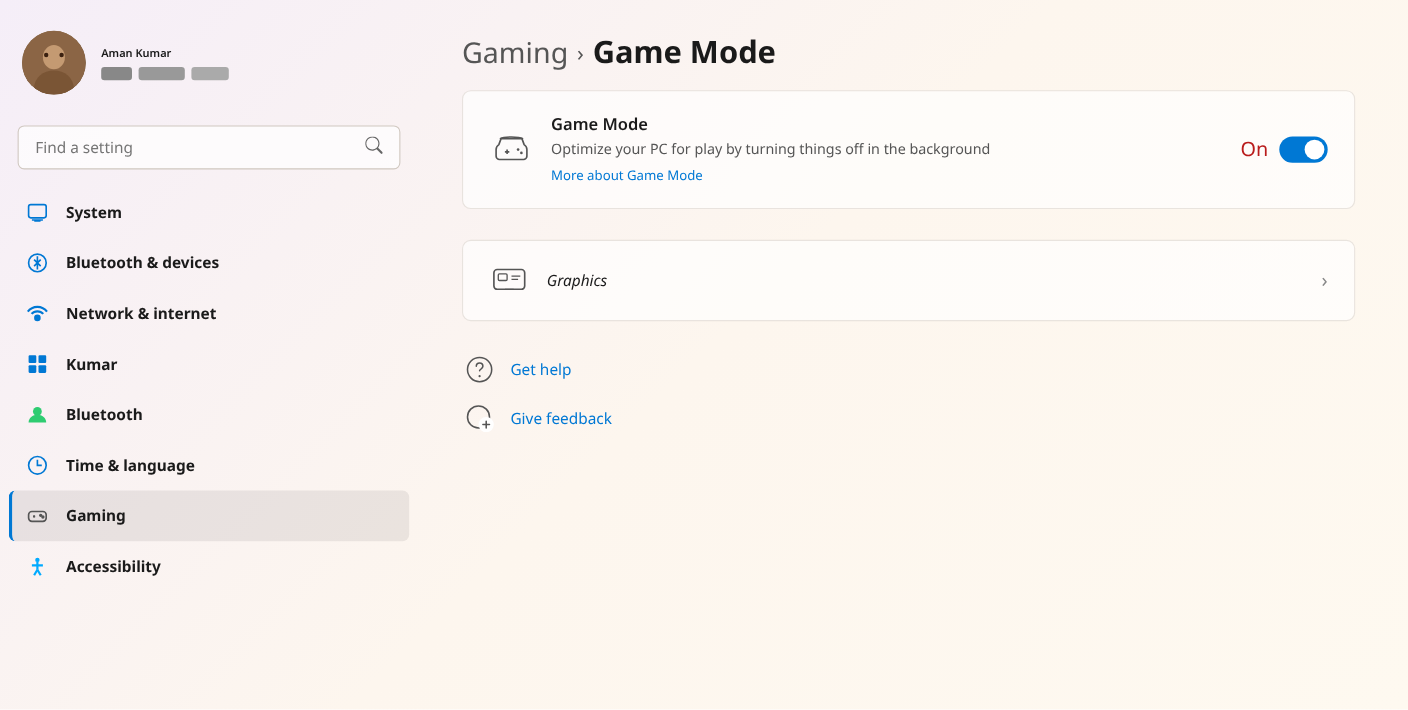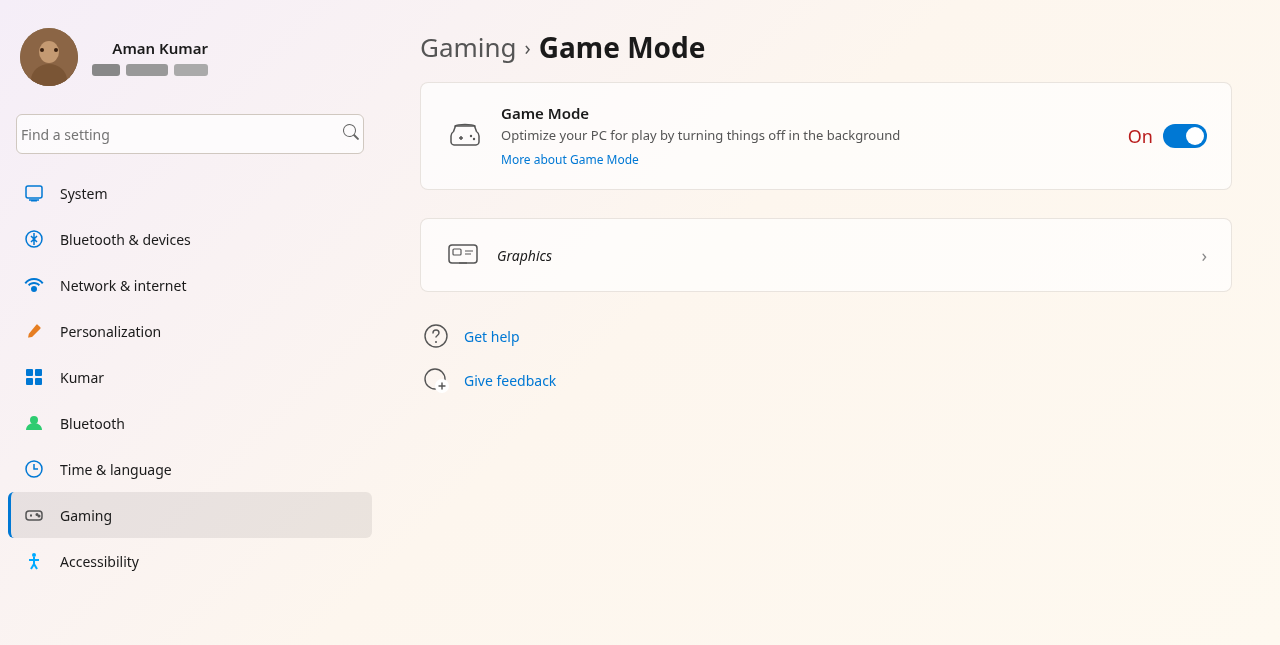--- a/index.html
+++ b/index.html
@@ -47,24 +47,23 @@
       position: relative;
     }
 
     .user-info {
       display: flex;
       flex-direction: column;
       gap: 6px;
     }
 
     .user-name {
-      font-size: 15px;
+      font-size: 10px;
       font-weight: 600;
       color: #1a1a1a;
-      text-align: right;
     }
 
     .user-details {
       display: flex;
       gap: 6px;
     }
 
     .user-detail-block {
       height: 12px;
       border-radius: 3px;
@@ -75,21 +74,21 @@
       padding: 8px 16px 12px 16px;
     }
 
     .search-box {
       width: 100%;
       display: flex;
       align-items: center;
       background: rgba(255,255,255,0.7);
       border: 1px solid #d0c8c0;
       border-radius: 6px;
-      padding: 8px 4px;
+      padding: 8px 15px;
       gap: 8px;
     }
 
     .search-input {
       border: none;
       background: transparent;
       outline: none;
       font-size: 14px;
       color: #666;
       flex: 1;
@@ -99,20 +98,21 @@
     .search-icon-svg {
       color: #666;
       flex-shrink: 0;
     }
 
     .nav-list {
       list-style: none;
       flex: 1;
       overflow-y: auto;
       padding: 4px 8px;
+      font-weight: bold;
     }
 
     .nav-item {
       display: flex;
       align-items: center;
       gap: 14px;
       padding: 11px 14px;
       border-radius: 6px;
       cursor: pointer;
       font-size: 14px;
@@ -398,28 +398,20 @@
 
     <li class="nav-item">
       <span class="nav-icon icon-network">
         <svg width="20" height="20" viewBox="0 0 20 20" fill="currentColor">
           <path d="M10 3C6.13 3 2.67 4.84 0.5 7.7l1.55 1.2C3.7 6.5 6.67 5 10 5s6.3 1.5 7.95 3.9l1.55-1.2C17.33 4.84 13.87 3 10 3zm0 4c-2.4 0-4.56 1.04-6.06 2.7l1.56 1.2C6.6 9.74 8.22 9 10 9s3.4.74 4.5 1.9l1.56-1.2C14.56 8.04 12.4 7 10 7zm0 4a3 3 0 100 6 3 3 0 000-6z"></path>
         </svg>
       </span>
       <span>Network &amp; internet</span>
     </li>
 
-    <li class="nav-item">
-      <span class="nav-icon icon-personalization">
-        <svg width="20" height="20" viewBox="0 0 20 20" fill="#e67e22">
-          <path d="M12.3 3.7a1 1 0 011.4 0l2.6 2.6a1 1 0 010 1.4l-8 8a1 1 0 01-.5.3l-3 .6a.5.5 0 01-.6-.6l.6-3a1 1 0 01.3-.5l7.2-8.8z"></path>
-        </svg>
-      </span>
-      <span>Personalization</span>
-    </li>
 
     <li class="nav-item">
       <span class="nav-icon icon-apps">
         <svg width="20" height="20" viewBox="0 0 20 20" fill="#0078d4">
           <rect x="2" y="2" width="7" height="7" rx="1"></rect>
           <rect x="11" y="2" width="7" height="7" rx="1"></rect>
           <rect x="2" y="11" width="7" height="7" rx="1"></rect>
           <rect x="11" y="11" width="7" height="7" rx="1"></rect>
         </svg>
       </span>

